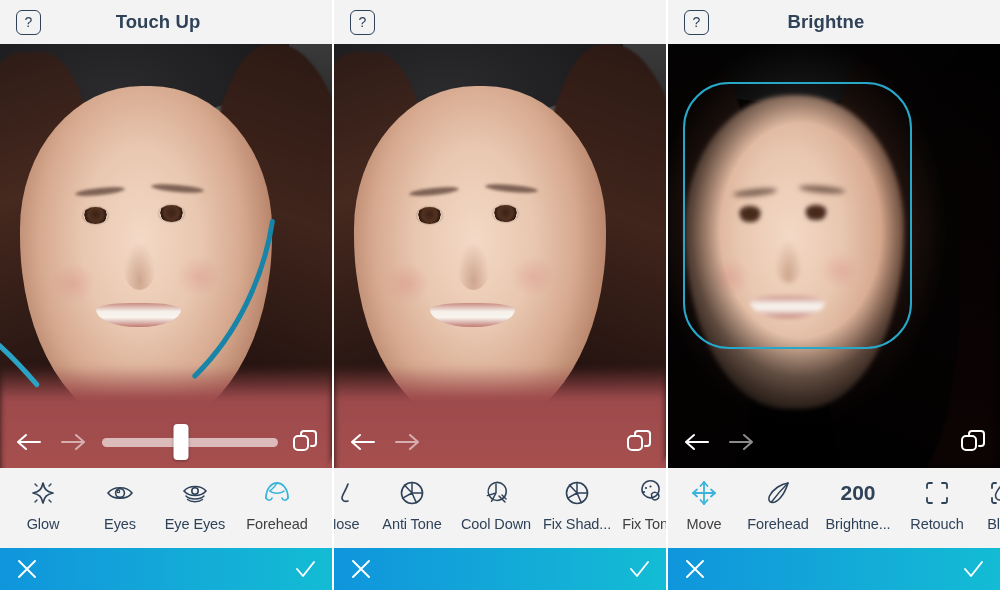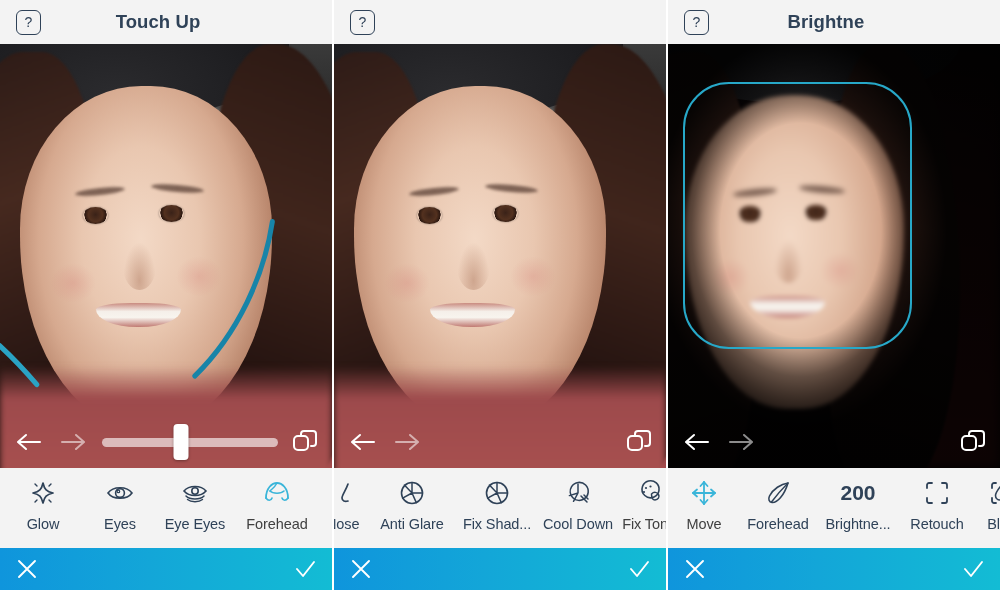--- a/index.html
+++ b/index.html
@@ -428,40 +428,40 @@
         </span>
         <span class="lbl" style="margin-left:-8px">Nose</span>
       </div>
       <div class="tool" style="width:88px">
         <span class="ico">
           <svg width="30" height="30" viewBox="0 0 30 30">
               <circle cx="15" cy="15" r="10.5" fill="none" stroke="#2f4258" stroke-width="1.6"></circle>
               <path d="M15 4.5 L15 15 M25.5 15 L15 15 M19.3 24.6 L15 15 M5.6 20.2 L15 15 M7.4 7 L15 15" stroke="#2f4258" stroke-width="1.5" stroke-linecap="round"></path>
             </svg>
         </span>
-        <span class="lbl">Anti Glare</span>
-      </div>
-      <div class="tool" style="width:82px">
-        <span class="ico">
-          <svg width="30" height="30" viewBox="0 0 30 30">
-              <circle cx="15" cy="15" r="10.5" fill="none" stroke="#2f4258" stroke-width="1.6"></circle>
-              <path d="M15 4.5 L15 15 M25.5 15 L15 15 M19.3 24.6 L15 15 M5.6 20.2 L15 15 M7.4 7 L15 15" stroke="#2f4258" stroke-width="1.5" stroke-linecap="round"></path>
-            </svg>
-        </span>
-        <span class="lbl">Fix Shad...</span>
+        <span class="lbl">Anti Tone</span>
       </div>
       <div class="tool" style="width:80px">
         <span class="ico">
           <svg width="30" height="30" viewBox="0 0 30 30">
               <path d="M21 21 A9 9 0 1 0 8.6 8.6 A9 9 0 0 0 21 21 Z" fill="none" stroke="#2f4258" stroke-width="1.6"></path>
               <path d="M15 6 L15 15 M6.4 17.6 L15 15 M10.5 23.3 L15 15" stroke="#2f4258" stroke-width="1.5" stroke-linecap="round"></path>
               <path d="M18 18 L24 24 M21 17 L25 21" stroke="#2f4258" stroke-width="1.5" stroke-linecap="round"></path>
             </svg>
         </span>
         <span class="lbl">Cool Down</span>
+      </div>
+      <div class="tool" style="width:82px">
+        <span class="ico">
+          <svg width="30" height="30" viewBox="0 0 30 30">
+              <circle cx="15" cy="15" r="10.5" fill="none" stroke="#2f4258" stroke-width="1.6"></circle>
+              <path d="M15 4.5 L15 15 M25.5 15 L15 15 M19.3 24.6 L15 15 M5.6 20.2 L15 15 M7.4 7 L15 15" stroke="#2f4258" stroke-width="1.5" stroke-linecap="round"></path>
+            </svg>
+        </span>
+        <span class="lbl">Fix Shad...</span>
       </div>
       <div class="tool active" style="width:62px">
         <span class="ico">
           <svg width="30" height="30" viewBox="0 0 30 30">
               <path d="M20 19 A8.5 8.5 0 1 0 8.5 8.5 A8.5 8.5 0 0 0 20 19 Z" fill="none" stroke="#2f4258" stroke-width="1.6"></path>
               <circle cx="12" cy="10" r="1.1" fill="#2f4258"></circle>
               <circle cx="16.5" cy="8.5" r="1.1" fill="#2f4258"></circle>
               <circle cx="10" cy="14" r="1.1" fill="#2f4258"></circle>
               <path d="M17.5 16 C20 13.5, 23 14, 24.5 16.5 C26 19, 24 22, 21 22 C19 22, 17.5 20, 17.5 16 Z" fill="none" stroke="#2f4258" stroke-width="1.5" stroke-linejoin="round"></path>
             </svg>

